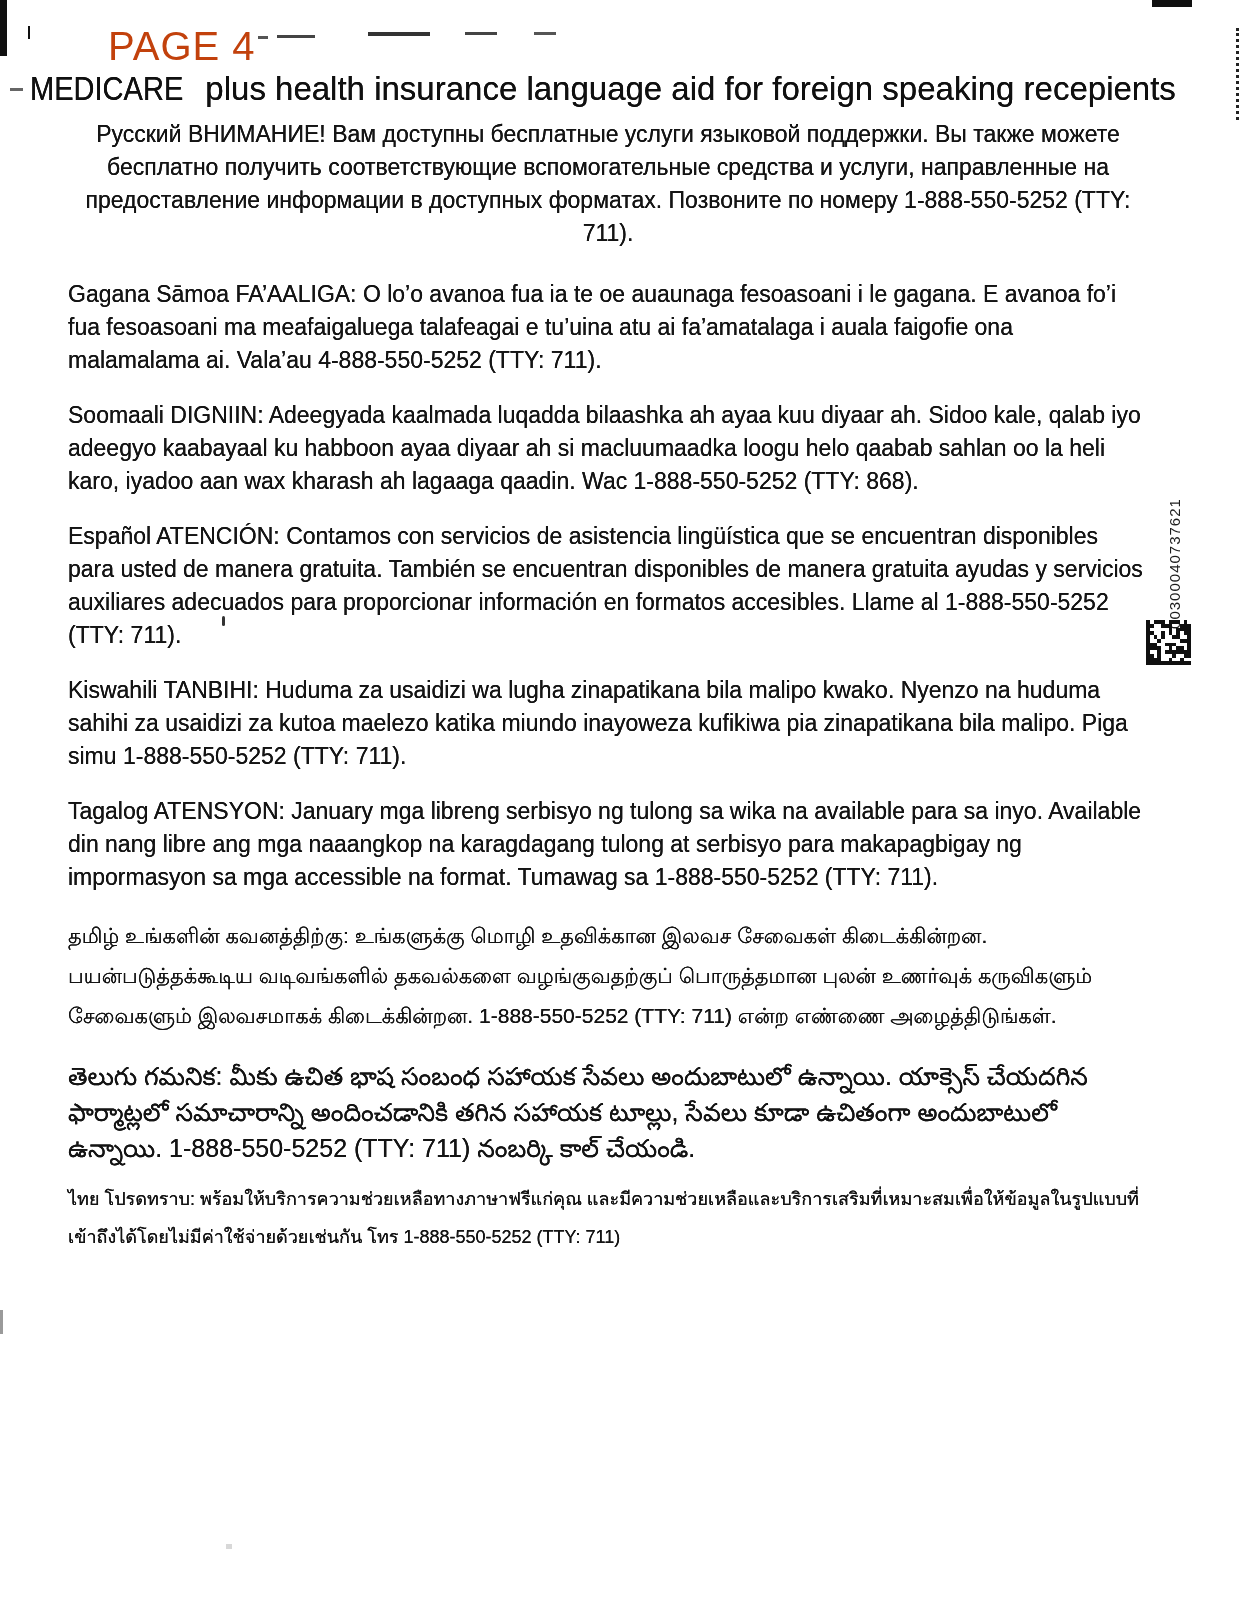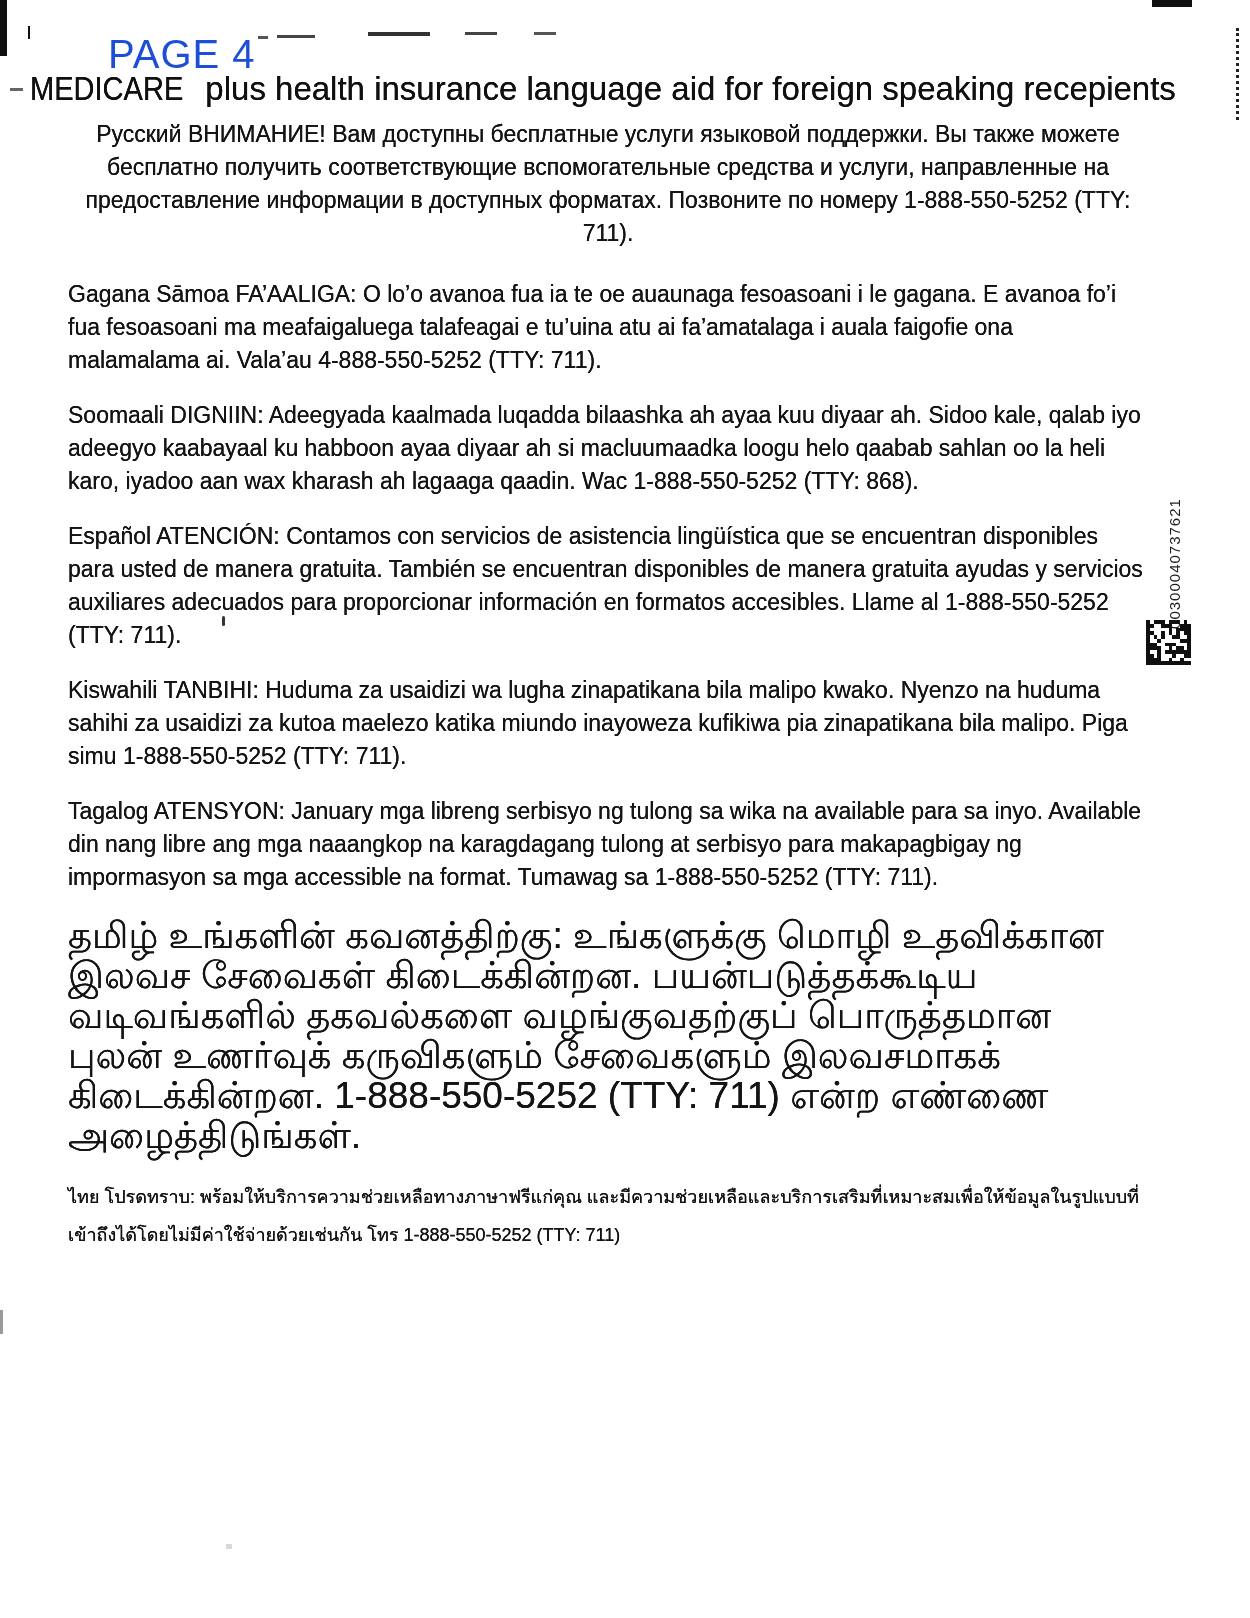--- a/index.html
+++ b/index.html
@@ -12,22 +12,21 @@
     font-family:"Liberation Sans", sans-serif;
     color:#141414;
   }
   
   .page-label{
     position:absolute;
     left:108px; top:24px;
     font-size:40px;
     letter-spacing:1px;
     font-weight:400;
-    color:#1d4ed8;
-    margin-top:8px;
+    color:#c2410c;
   }
   .doc-title{
     position:absolute;
     left:30px; top:70px;
     font-size:33px;
     font-weight:400;
     white-space:nowrap;
     color:#101010;
     text-shadow:0 0 0.5px #000;
   }
@@ -44,21 +43,21 @@
     width:1080px;
   }
   .notice{
     margin:0 0 22px 0;
     font-size:23px;
     line-height:33px;
     text-shadow:0 0 0.4px #000;
   }
   .notice.gap-lg{margin-bottom:28px;text-align:center;}
   .notice.tamil{
-    font-size:37px;
+    font-size:21px;
     line-height:40px;
     margin-top:14px;
   }
   .notice.telugu{
     font-size:25px;
     line-height:36px;
     margin-bottom:14px;
   }
   .notice.thai{
     font-size:18px;
@@ -127,20 +126,21 @@
   <div class="doc-title"><span class="brand">MEDICARE</span><span> plus health insurance language aid for foreign speaking recepients</span></div>
 
   <main class="notices">
     <p class="notice gap-lg">Русский ВНИМАНИЕ! Вам доступны бесплатные услуги языковой поддержки. Вы также можете бесплатно получить соответствующие вспомогательные средства и услуги, направленные на предоставление информации в доступных форматах. Позвоните по номеру 1-888-550-5252 (TTY: 711).</p>
     <p class="notice">Gagana Sāmoa FA’AALIGA: O lo’o avanoa fua ia te oe auaunaga fesoasoani i le gagana. E avanoa fo’i fua fesoasoani ma meafaigaluega talafeagai e tu’uina atu ai fa’amatalaga i auala faigofie ona malamalama ai. Vala’au 4-888-550-5252 (TTY: 711).</p>
     <p class="notice">Soomaali DIGNIIN: Adeegyada kaalmada luqadda bilaashka ah ayaa kuu diyaar ah. Sidoo kale, qalab iyo adeegyo kaabayaal ku habboon ayaa diyaar ah si macluumaadka loogu helo qaabab sahlan oo la heli karo, iyadoo aan wax kharash ah lagaaga qaadin. Wac 1-888-550-5252 (TTY: 868).</p>
     <p class="notice">Español ATENCIÓN: Contamos con servicios de asistencia lingüística que se encuentran disponibles para usted de manera gratuita. También se encuentran disponibles de manera gratuita ayudas y servicios auxiliares adecuados para proporcionar información en formatos accesibles. Llame al 1-888-550-5252 (TTY: 711).</p>
     <p class="notice">Kiswahili TANBIHI: Huduma za usaidizi wa lugha zinapatikana bila malipo kwako. Nyenzo na huduma sahihi za usaidizi za kutoa maelezo katika miundo inayoweza kufikiwa pia zinapatikana bila malipo. Piga simu 1-888-550-5252 (TTY: 711).</p>
     <p class="notice">Tagalog ATENSYON: January mga libreng serbisyo ng tulong sa wika na available para sa inyo. Available din nang libre ang mga naaangkop na karagdagang tulong at serbisyo para makapagbigay ng impormasyon sa mga accessible na format. Tumawag sa 1-888-550-5252 (TTY: 711).</p>
     <p class="notice tamil">தமிழ் உங்களின் கவனத்திற்கு: உங்களுக்கு மொழி உதவிக்கான இலவச சேவைகள் கிடைக்கின்றன. பயன்படுத்தக்கூடிய வடிவங்களில் தகவல்களை வழங்குவதற்குப் பொருத்தமான புலன் உணர்வுக் கருவிகளும் சேவைகளும் இலவசமாகக் கிடைக்கின்றன. 1-888-550-5252 (TTY: 711) என்ற எண்ணை அழைத்திடுங்கள்.</p>
+    <p class="notice telugu">తెలుగు గమనిక: మీకు ఉచిత భాష సంబంధ సహాయక సేవలు అందుబాటులో ఉన్నాయి. యాక్సెస్ చేయదగిన ఫార్మాట్లలో సమాచారాన్ని అందించడానికి తగిన సహాయక టూల్లు, సేవలు కూడా ఉచితంగా అందుబాటులో ఉన్నాయి. 1-888-550-5252 (TTY: 711) నంబర్కి కాల్ చేయండి.</p>
     <p class="notice thai">ไทย โปรดทราบ: พร้อมให้บริการความช่วยเหลือทางภาษาฟรีแก่คุณ และมีความช่วยเหลือและบริการเสริมที่เหมาะสมเพื่อให้ข้อมูลในรูปแบบที่เข้าถึงได้โดยไม่มีค่าใช้จ่ายด้วยเช่นกัน โทร 1-888-550-5252 (TTY: 711)</p>
   </main>
 
   <div class="side-number">00300040737621</div>
   <svg class="barcode" viewBox="0 0 12 12" shape-rendering="crispEdges" aria-hidden="true">
       <rect x="0" y="0" width="1" height="1" fill="#101010"></rect>
       <rect x="2" y="0" width="1" height="1" fill="#101010"></rect>
       <rect x="3" y="0" width="1" height="1" fill="#101010"></rect>
       <rect x="4" y="0" width="1" height="1" fill="#101010"></rect>
       <rect x="6" y="0" width="1" height="1" fill="#101010"></rect>

